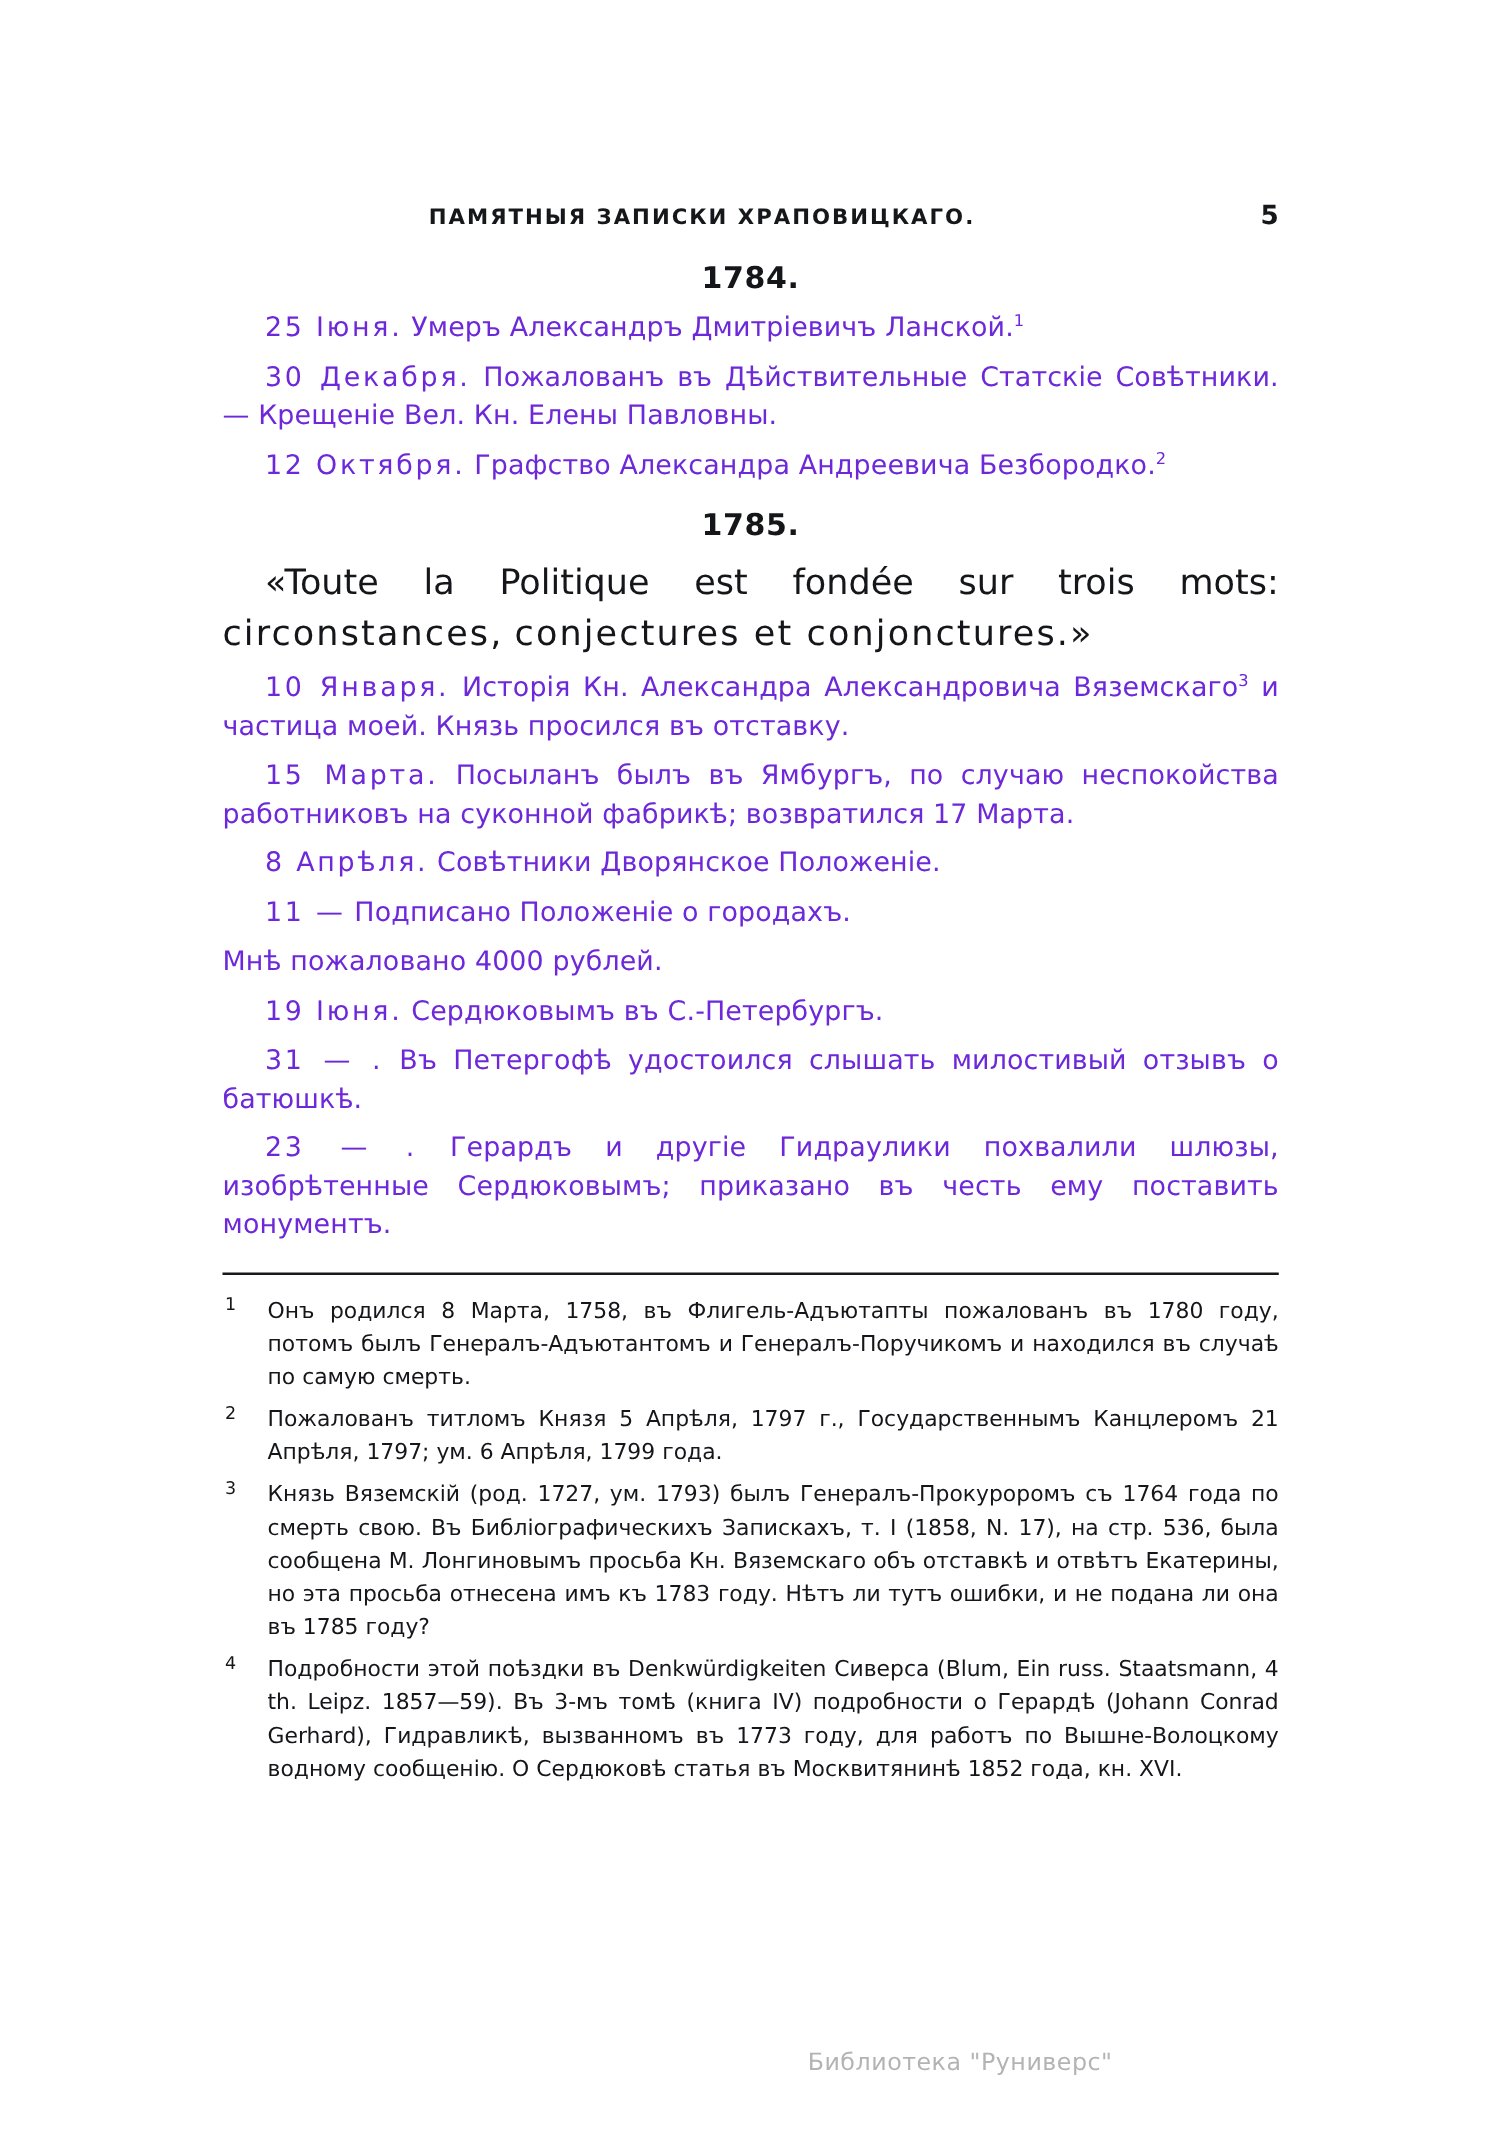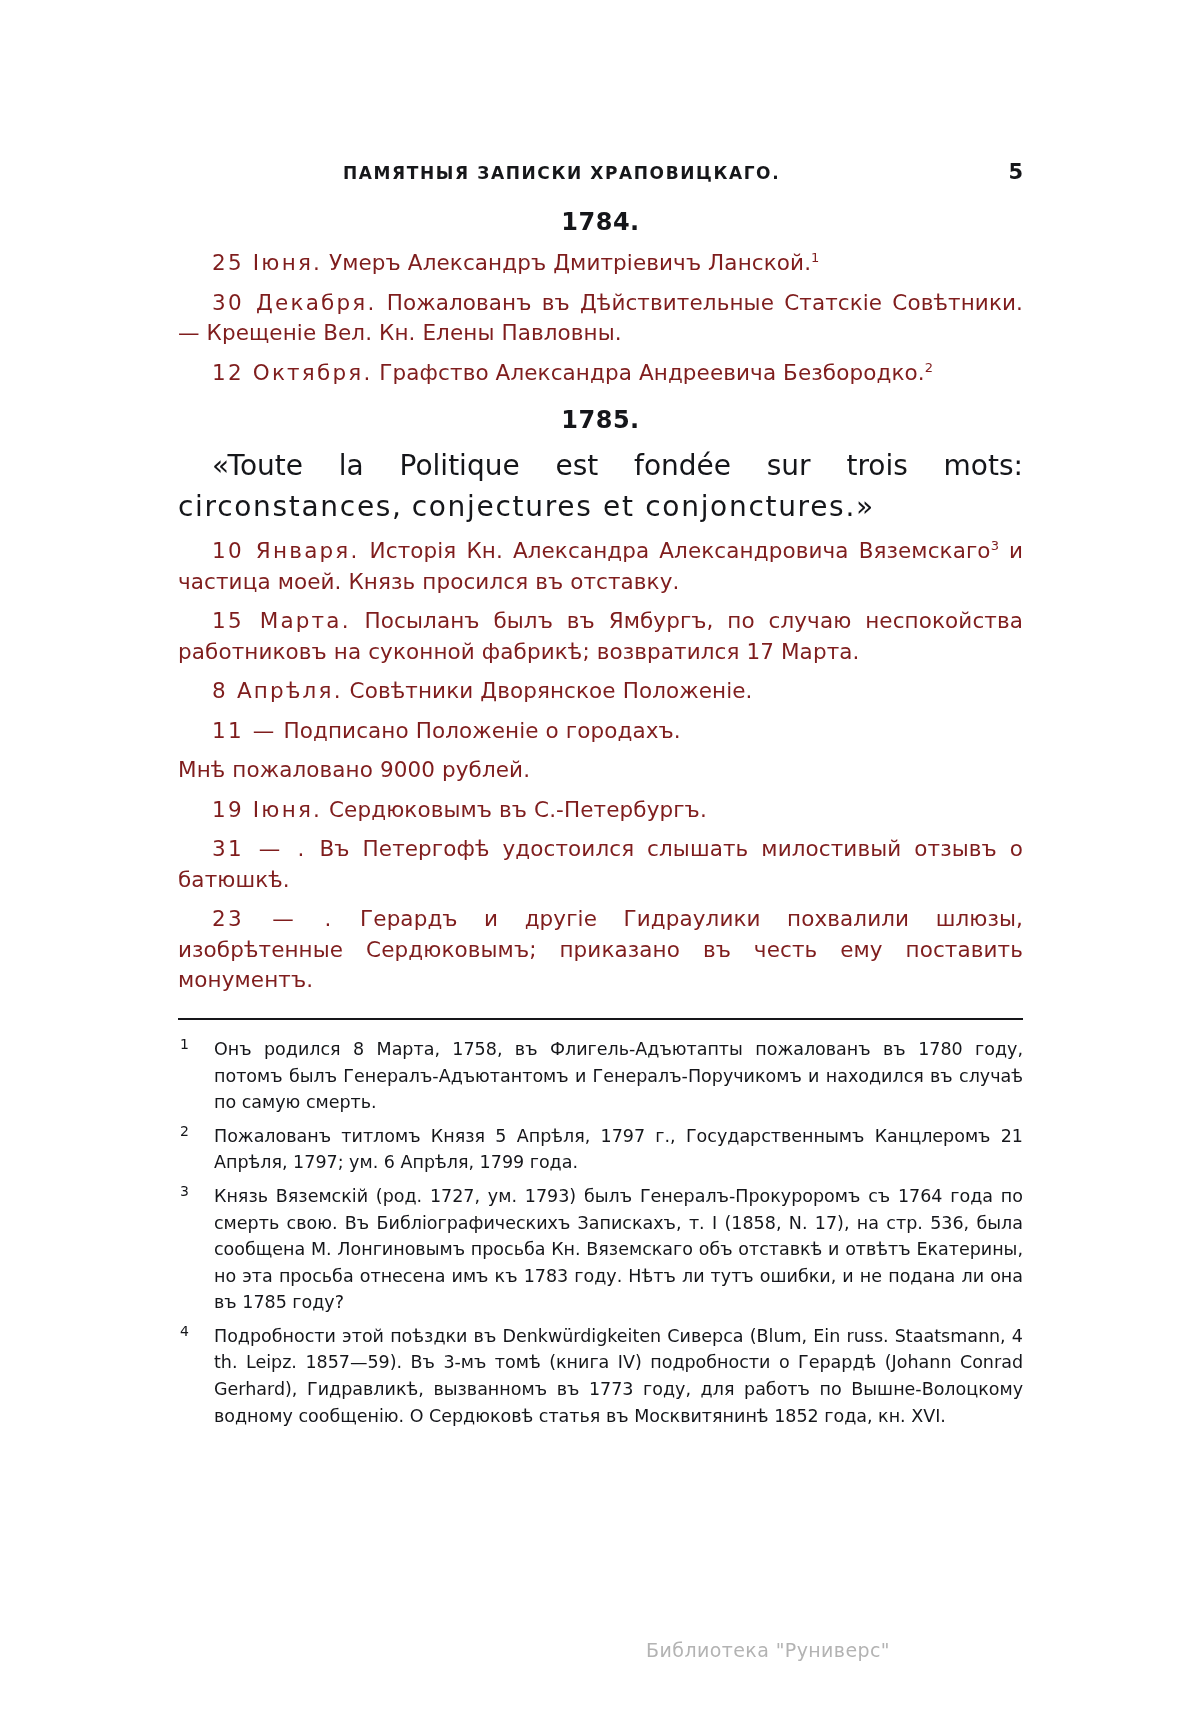--- a/index.html
+++ b/index.html
@@ -62,21 +62,21 @@
     margin: 14px 0 12px 0;
     color: #15161a;
   }
   .year.second { margin-top: 18px; }
 
   
   .entry {
     font-family: "DejaVu Sans", sans-serif;
     font-size: 21.5px;
     line-height: 1.42;
-    color: #7f1d1d;
+    color: #6d28d9;
     margin: 0 0 9px 0;
     text-indent: 34px;
     text-align: justify;
     letter-spacing: 0.1px;
   }
   .entry .date {
     letter-spacing: 2.2px;
   }
   .entry.noindent { text-indent: 0; }
   .sup {
@@ -176,21 +176,21 @@
 
     <p class="entry">
       <span class="date">8 Апрѣля.</span><span> Совѣтники Дворянское Положенiе.</span>
     </p>
 
     <p class="entry">
       <span class="date">11 —</span><span>  Подписано Положенiе о городахъ.</span>
     </p>
 
     <p class="entry noindent">
-      <span>Мнѣ пожаловано 9000 рублей.</span>
+      <span>Мнѣ пожаловано 4000 рублей.</span>
     </p>
 
 
     <p class="entry">
       <span class="date">19 Iюня.</span><span> Сердюковымъ въ С.-Петербургъ.</span>
     </p>
 
     <p class="entry">
       <span class="date">31 — .</span><span> Въ Петергофѣ удостоился слышать милостивый отзывъ о батюшкѣ.</span>
     </p>

